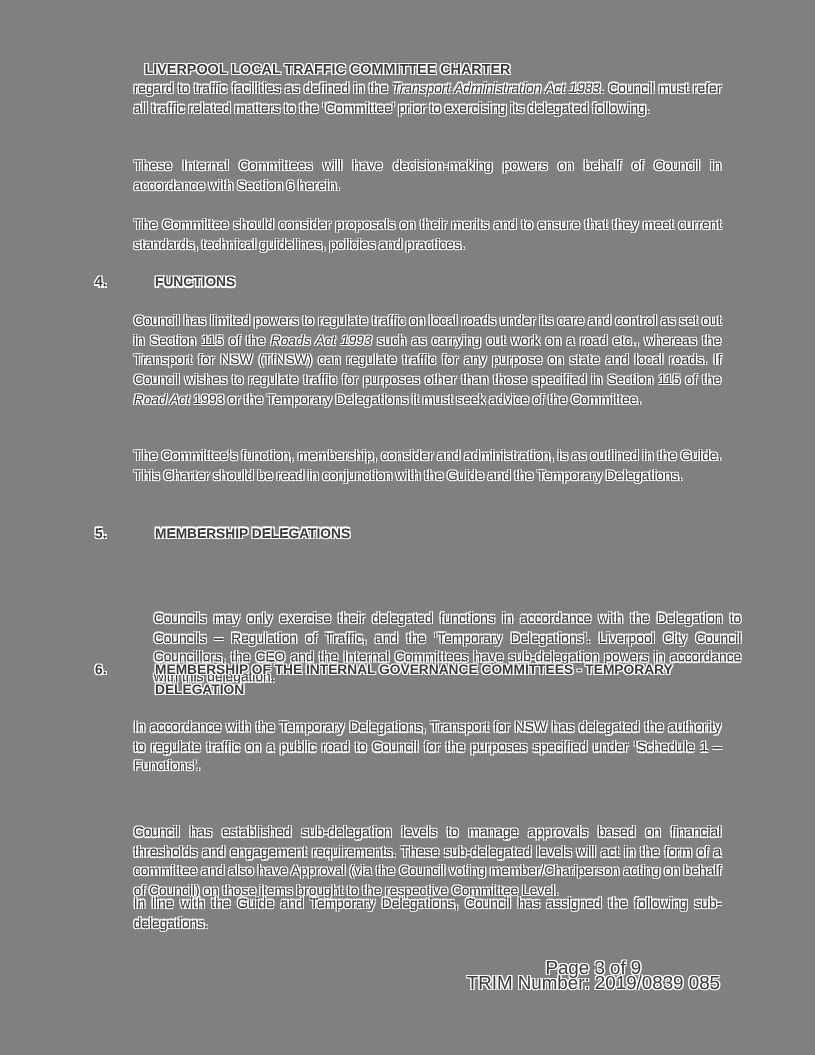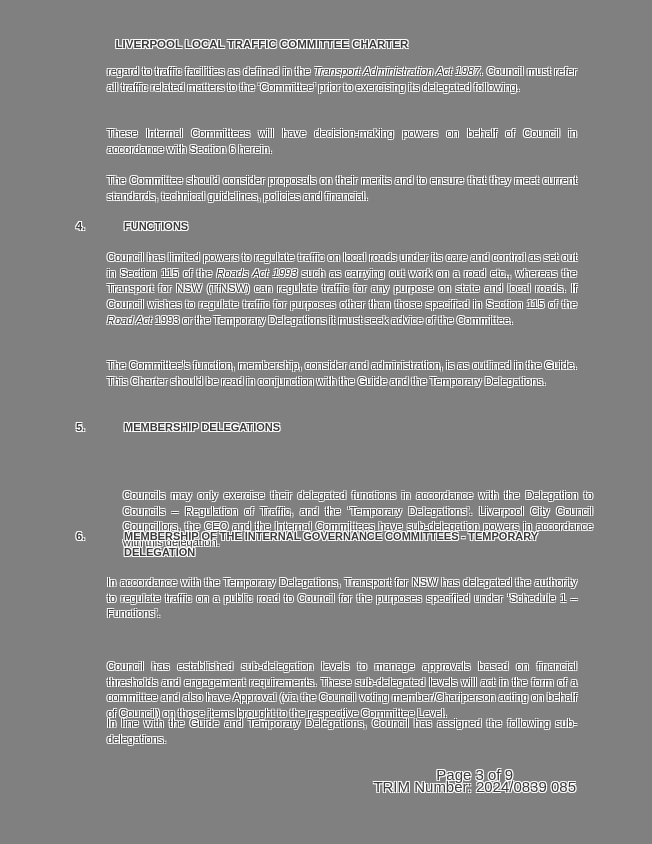--- a/index.html
+++ b/index.html
@@ -11,21 +11,21 @@
     position: relative;
     overflow: hidden;
   }
   .ol {
     text-shadow:
       -1px -1px 0 #fff, 1px -1px 0 #fff, -1px 1px 0 #fff, 1px 1px 0 #fff,
       0 0 1px #222;
   }
   .txt { color: #3a3a3a; }
   .doc-title {
-    position: absolute; top: 38px; left: 0; width: 524px;
+    position: absolute; top: 50px; left: 0; width: 524px;
     text-align: center; font-weight: bold; font-size: 11.5px;
   }
   .para {
     position: absolute; left: 107px; width: 470px;
     font-size: 11px; line-height: 15.7px; text-align: justify;
   }
   .heading {
     position: absolute; left: 76px; width: 500px;
     font-size: 11px; font-weight: bold; line-height: 15.7px;
   }
@@ -37,25 +37,25 @@
   }
   em { font-style: italic; }
 </style>
 </head>
 <body>
 
 <div>
 
   <div class="doc-title ol txt">LIVERPOOL LOCAL TRAFFIC COMMITTEE CHARTER</div>
 
-  <p class="para ol txt" style="top:64px; margin:0;"><span>regard to traffic facilities as defined in the </span><em>Transport Administration Act 1987</em><span>. Council must refer all traffic related matters to the ‘Committee’ prior to exercising its delegated following.</span></p>
+  <p class="para ol txt" style="top:64px; margin:0;"><span>regard to traffic facilities as defined in the </span><em>Transport Administration Act 1983</em><span>. Council must refer all traffic related matters to the ‘Committee’ prior to exercising its delegated following.</span></p>
 
   <p class="para ol txt" style="top:126px; margin:0;">These Internal Committees will have decision-making powers on behalf of Council in accordance with Section 6 herein.</p>
 
-  <p class="para ol txt" style="top:173px; margin:0;">The Committee should consider proposals on their merits and to ensure that they meet current standards, technical guidelines, policies and financial.</p>
+  <p class="para ol txt" style="top:173px; margin:0;">The Committee should consider proposals on their merits and to ensure that they meet current standards, technical guidelines, policies and practices.</p>
 
   <div class="heading ol txt" style="top:219px;">
     <span class="num">4.</span>
     <span class="ttl">FUNCTIONS</span>
   </div>
 
   <p class="para ol txt" style="top:250px; margin:0;"><span>Council has limited powers to regulate traffic on local roads under its care and control as set out in Section 115 of the </span><em>Roads Act 1993</em><span> such as carrying out work on a road etc., whereas the Transport for NSW (TfNSW) can regulate traffic for any purpose on state and local roads.  If Council wishes to regulate traffic for purposes other than those specified in Section 115 of the </span><em>Road Act</em><span> 1993 or the Temporary Delegations it must seek advice of the Committee.</span></p>
 
   <p class="para ol txt" style="top:358px; margin:0;">The Committee's function, membership, consider and administration, is as outlined in the Guide. This Charter should be read in conjunction with the Guide and the Temporary Delegations.</p>
 
@@ -72,16 +72,16 @@
   </div>
 
   <p class="para ol txt" style="top:575px; margin:0;">In accordance with the Temporary Delegations, Transport for NSW has delegated the authority to regulate traffic on a public road to Council for the purposes specified under ‘Schedule 1 – Functions’.</p>
 
   <p class="para ol txt" style="top:659px; margin:0;">Council has established sub-delegation levels to manage approvals based on financial thresholds and engagement requirements. These sub-delegated levels will act in the form of a committee and also have Approval (via the Council voting member/Chariperson acting on behalf of Council) on those items brought to the respective Committee Level.</p>
 
   <p class="para ol txt" style="top:716px; margin:0;">In line with the Guide and Temporary Delegations, Council has assigned the following sub-delegations.</p>
 
   <div class="footer ol txt">
     <div>Page 3 of 9</div>
-    <div>TRIM Number: 2024/0839 085</div>
+    <div>TRIM Number: 2019/0839 085</div>
   </div>
 
 </div>
 
 </body></html>

